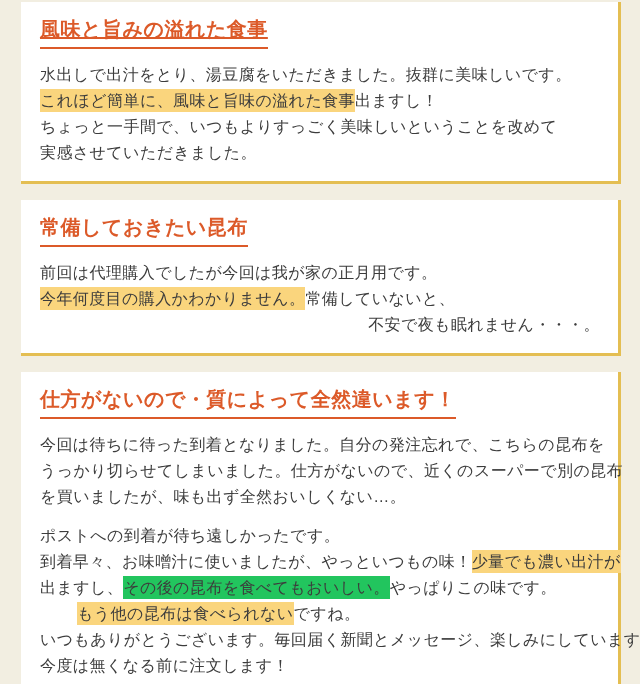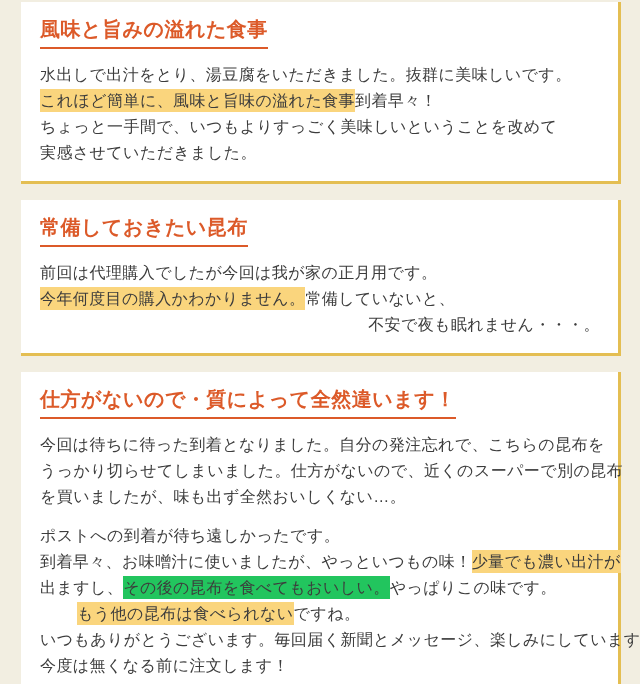--- a/index.html
+++ b/index.html
@@ -53,24 +53,24 @@
   .hl {
     background: #FAD57D;
     padding: 3px 0;
   }
 </style>
 </head>
 <body style="background: rgb(242, 238, 225);">
 
 <div class="page">
     <section class="review-card" style="background: rgb(255, 255, 255); border-right-color: rgb(228, 190, 82); border-bottom-color: rgb(228, 190, 82);">
-      <h2 class="review-title" style="color: rgb(220, 90, 41);"><span class="title-text" style="border-bottom-color: rgb(220, 90, 41);">風味と旨みの溢れた食事</span></h2>
+      <h2 class="review-title" style="color: rgb(220, 90, 41);"><span class="title-text" style="border-bottom-color: rgb(220, 90, 41); text-decoration: underline;">風味と旨みの溢れた食事</span></h2>
       <div class="review-paragraph">
         <div class="review-line" style="color: rgb(60, 60, 60);"><span>水出しで出汁をとり、湯豆腐をいただきました。抜群に美味しいです。</span></div>
-        <div class="review-line" style="color: rgb(60, 60, 60);"><span class="hl" style="background: rgb(250, 213, 125);">これほど簡単に、風味と旨味の溢れた食事</span><span>到着早々！</span></div>
+        <div class="review-line" style="color: rgb(60, 60, 60);"><span class="hl" style="background: rgb(250, 213, 125);">これほど簡単に、風味と旨味の溢れた食事</span><span>出ますし！</span></div>
         <div class="review-line" style="color: rgb(60, 60, 60);"><span>ちょっと一手間で、いつもよりすっごく美味しいということを改めて</span></div>
         <div class="review-line" style="color: rgb(60, 60, 60);"><span>実感させていただきました。</span></div>
       </div>
     </section>
     <section class="review-card" style="background: rgb(255, 255, 255); border-right-color: rgb(228, 190, 82); border-bottom-color: rgb(228, 190, 82);">
       <h2 class="review-title" style="color: rgb(220, 90, 41);"><span class="title-text" style="border-bottom-color: rgb(220, 90, 41);">常備しておきたい昆布</span></h2>
       <div class="review-paragraph">
         <div class="review-line" style="color: rgb(60, 60, 60);"><span>前回は代理購入でしたが今回は我が家の正月用です。</span></div>
         <div class="review-line" style="color: rgb(60, 60, 60);"><span class="hl" style="background: rgb(250, 213, 125);">今年何度目の購入かわかりません。</span><span>常備していないと、</span></div>
         <div class="review-line" style="color: rgb(60, 60, 60); text-align: right;"><span>不安で夜も眠れません・・・。</span></div>

